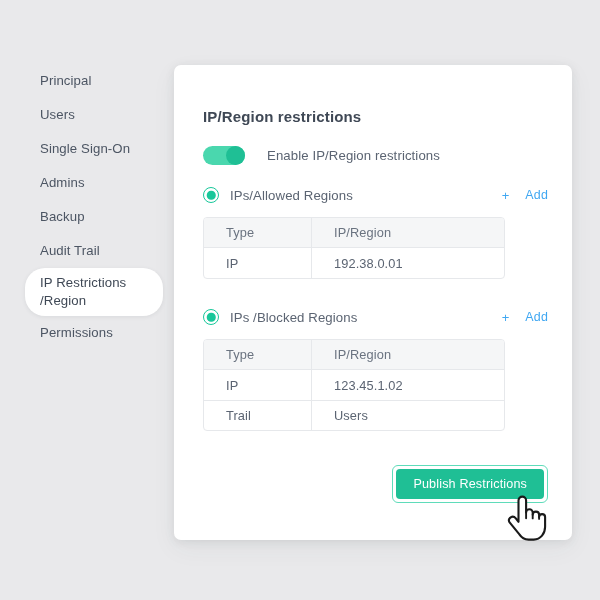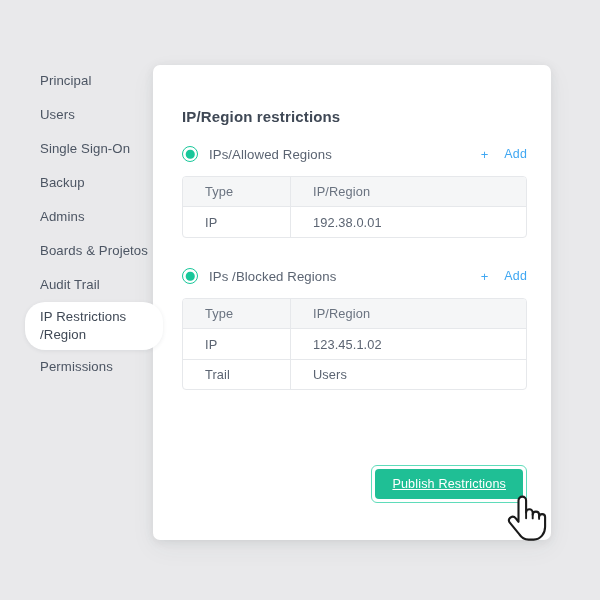--- a/index.html
+++ b/index.html
@@ -50,21 +50,21 @@
     border-radius: 20px;
     width: 138px;
     box-shadow: 0 1px 4px rgba(55, 65, 81, 0.09);
     color: #3f4855;
     z-index: 4;
   }
 
   
   .card {
     position: absolute;
-    left: 153px;
+    left: 174px;
     top: 65px;
     width: 398px;
     height: 475px;
     background: #ffffff;
     border-radius: 7px;
     box-shadow: 0 2px 10px rgba(60, 64, 72, 0.10),
                 0 8px 26px rgba(60, 64, 72, 0.055);
     z-index: 2;
   }
 
@@ -162,21 +162,21 @@
   .add-plus {
     font-size: 13px;
     margin-right: 16px;
     line-height: 1;
   }
 
   .add-text { letter-spacing: 0.2px; }
 
   
   .tbl {
-    width: 345px;
+    width: 302px;
     border: 1px solid #e6e8eb;
     border-radius: 4px;
     border-collapse: separate;
     border-spacing: 0;
     overflow: hidden;
     margin-bottom: 26px;
     table-layout: fixed;
   }
 
   .tbl th, .tbl td {
@@ -224,21 +224,20 @@
     background: #1fbf95;
     color: #ffffff;
     font-size: 12.6px;
     font-family: "Liberation Sans", sans-serif;
     border: none;
     border-radius: 4px;
     padding: 0 17px;
     height: 30px;
     letter-spacing: 0.15px;
     cursor: pointer;
-    text-decoration: underline;
   }
 
   
   .cursor {
     position: absolute;
     left: 505px;
     top: 492px;
     width: 46px;
     height: 50px;
     z-index: 9;
@@ -247,34 +246,39 @@
 </style>
 </head>
 <body>
 
 <div class="screen">
 
   <nav class="sidebar" id="sidebar">
       <div class="nav-item"><span>Principal</span></div>
       <div class="nav-item"><span>Users</span></div>
       <div class="nav-item"><span>Single Sign-On</span></div>
+      <div class="nav-item"><span>Admins</span></div>
       <div class="nav-item"><span>Backup</span></div>
-      <div class="nav-item"><span>Admins</span></div>
-      <div class="nav-item"><span>Boards &amp; Projetos</span></div>
       <div class="nav-item"><span>Audit Trail</span></div>
       <div class="nav-item active"><span>IP Restrictions
 /Region</span></div>
       <div class="nav-item"><span>Permissions</span></div>
     </nav>
 
   <section class="card">
     <div class="card-inner">
 
       <h1 class="card-title">IP/Region restrictions</h1>
 
+      <div class="toggle-row">
+        <div class="toggle">
+          <div class="knob"></div>
+        </div>
+        <span class="toggle-label">Enable IP/Region restrictions</span>
+      </div>
 
       <div class="radio-row">
         <div class="radio">
           <div class="dot"></div>
         </div>
         <span class="radio-label">IPs/Allowed Regions</span>
         <div class="add-link">
           <span class="add-plus">+</span>
           <span class="add-text">Add</span>
         </div>

